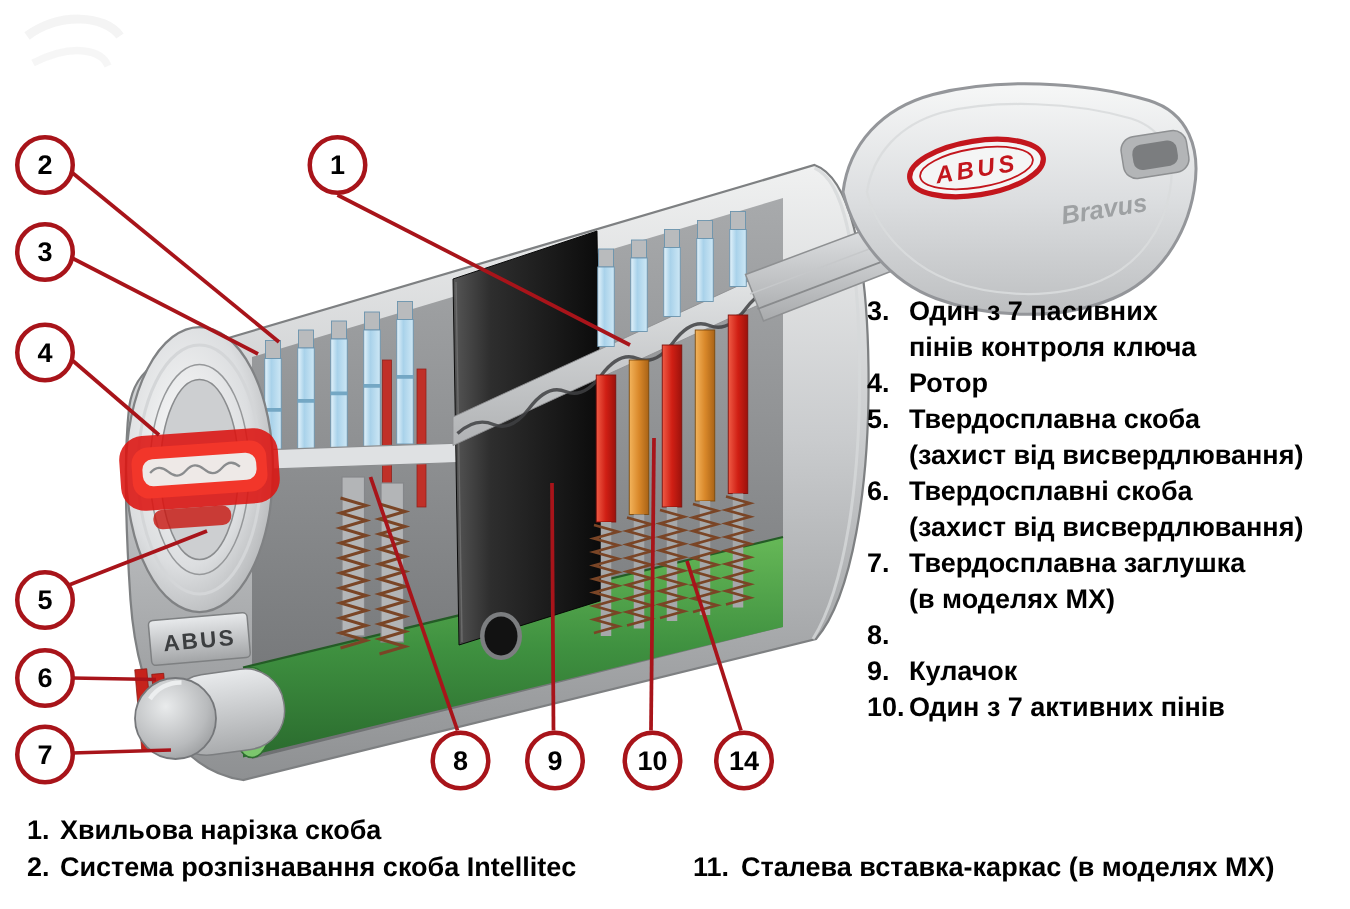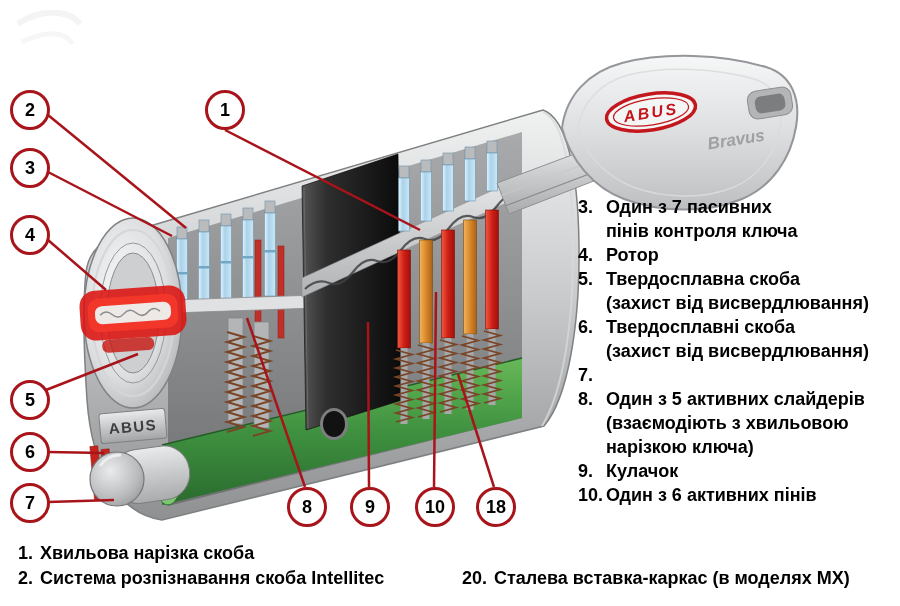--- a/index.html
+++ b/index.html
@@ -262,21 +262,21 @@
   <div class="callout" style="left:205px;top:90px;">1</div>
   <div class="callout" style="left:10px;top:90px;">2</div>
   <div class="callout" style="left:10px;top:148px;">3</div>
   <div class="callout" style="left:10px;top:215px;">4</div>
   <div class="callout" style="left:10px;top:380px;">5</div>
   <div class="callout" style="left:10px;top:432px;">6</div>
   <div class="callout" style="left:10px;top:483px;">7</div>
   <div class="callout" style="left:287px;top:487px;">8</div>
   <div class="callout" style="left:350px;top:487px;">9</div>
   <div class="callout" style="left:415px;top:487px;">10</div>
-  <div class="callout" style="left:476px;top:487px;">18</div>
+  <div class="callout" style="left:476px;top:487px;">14</div>
 
   <div class="legend-right">
     <div class="l-item">
         <span class="l-num">3.</span>
         <span class="l-text">Один з 7 пасивних
 пінів контроля ключа</span>
       </div>
     <div class="l-item">
         <span class="l-num">4.</span>
         <span class="l-text">Ротор</span>
@@ -286,48 +286,47 @@
         <span class="l-text">Твердосплавна скоба
 (захист від висвердлювання)</span>
       </div>
     <div class="l-item">
         <span class="l-num">6.</span>
         <span class="l-text">Твердосплавні скоба
 (захист від висвердлювання)</span>
       </div>
     <div class="l-item">
         <span class="l-num">7.</span>
+        <span class="l-text">Твердосплавна заглушка
+(в моделях MX)</span>
       </div>
     <div class="l-item">
         <span class="l-num">8.</span>
-        <span class="l-text">Один з 5 активних слайдерів
-(взаємодіють з хвильовою
-нарізкою ключа)</span>
       </div>
     <div class="l-item">
         <span class="l-num">9.</span>
         <span class="l-text">Кулачок</span>
       </div>
     <div class="l-item">
         <span class="l-num">10.</span>
-        <span class="l-text">Один з 6 активних пінів</span>
+        <span class="l-text">Один з 7 активних пінів</span>
       </div>
   </div>
 
   <div class="legend-bl">
     <div class="l-item">
         <span class="l-num">1.</span>
         <span class="l-text">Хвильова нарізка скоба</span>
       </div>
     <div class="l-item">
         <span class="l-num">2.</span>
         <span class="l-text">Система розпізнавання скоба Intellitec</span>
       </div>
   </div>
 
   <div class="legend-br">
     <div class="l-item">
-        <span class="l-num">20.</span>
+        <span class="l-num">11.</span>
         <span class="l-text">Сталева вставка-каркас (в моделях MX)</span>
       </div>
   </div>
 
 </div>
 
 </body></html>

